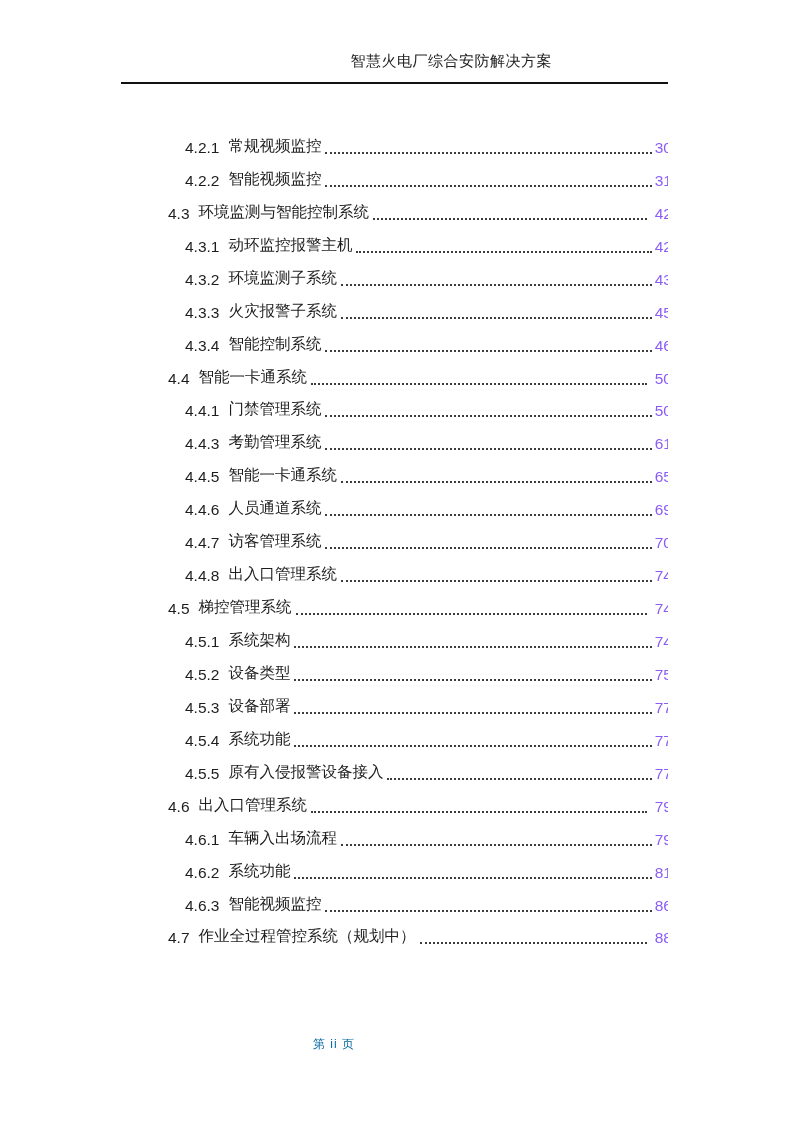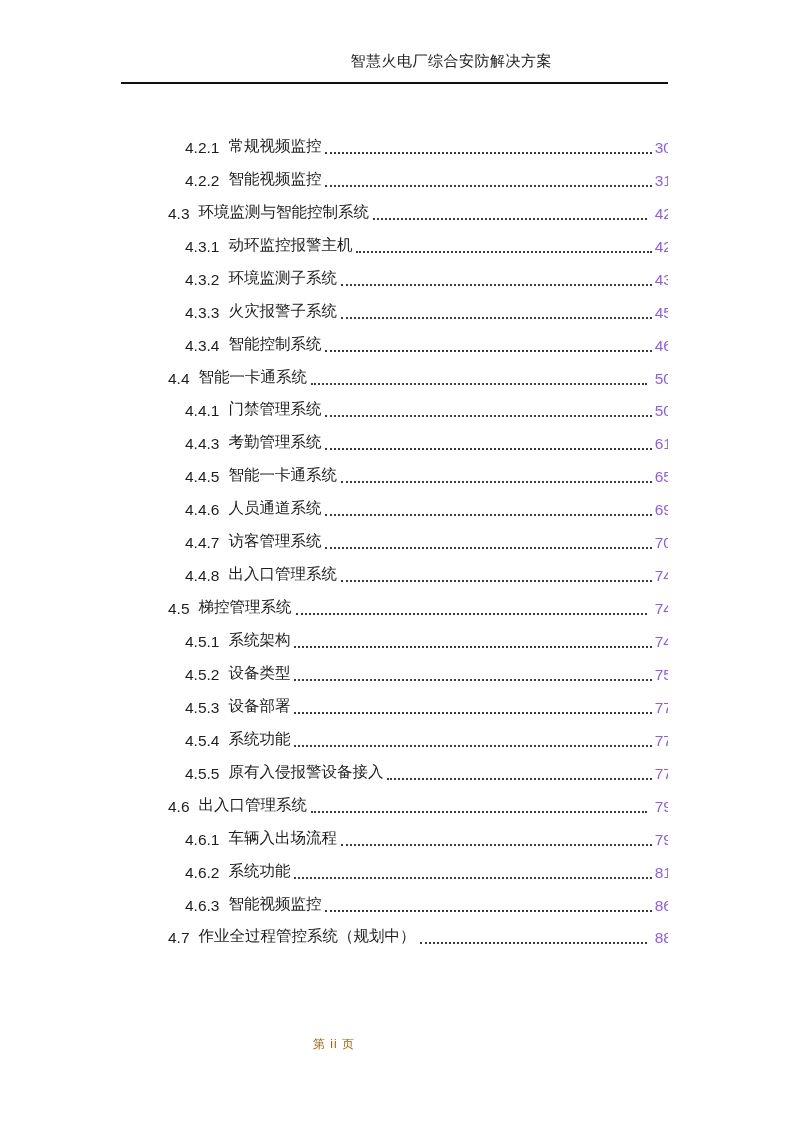--- a/index.html
+++ b/index.html
@@ -62,21 +62,21 @@
   .toc-row .page-num {
     color: #8b5cf6;
   }
   .footer {
     position: absolute;
     top: 1036px;
     left: 0;
     width: 100%;
     text-align: center;
     font-size: 12px;
-    color: #a16207;
+    color: #0369a1;
     letter-spacing: 1px;
   }
 </style>
 </head>
 <body>
 
 <div class="page">
 
   <div class="header-title">智慧火电厂综合安防解决方案</div>
 

